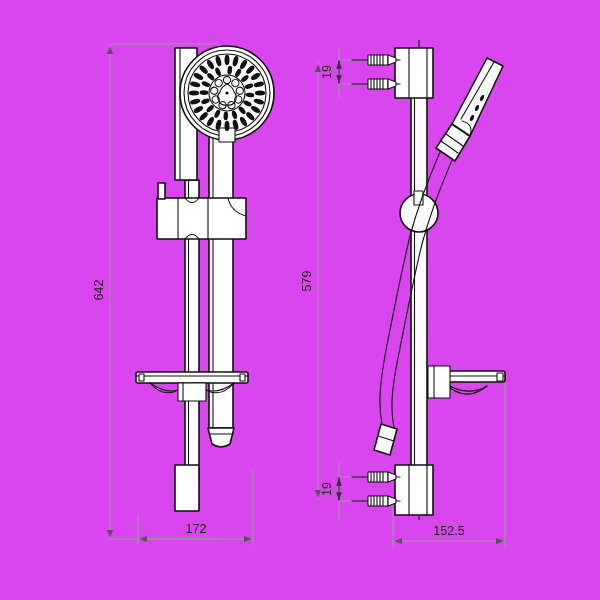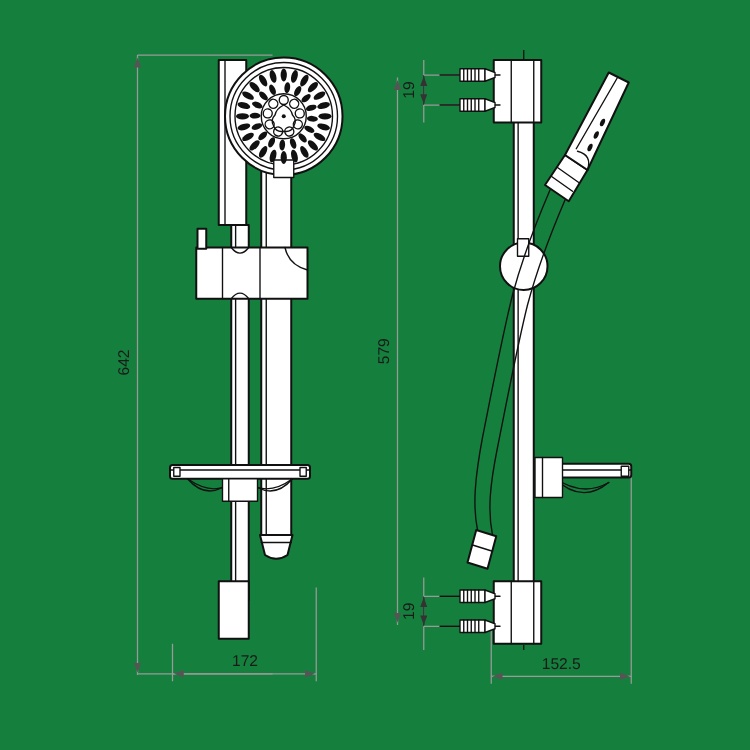--- a/index.html
+++ b/index.html
@@ -1,18 +1,18 @@
 <!DOCTYPE html>
 <html><head>
 <meta charset="utf-8">
 <style>
   html,body{margin:0;padding:0;background:#ffffff;}
   body{width:600px;height:600px;overflow:hidden;
        font-family:"Liberation Sans",sans-serif;}
-  #stage{position:relative;width:600px;height:600px;background:#15803d;}
+  #stage{position:relative;width:600px;height:600px;background:#d946ef;}
   svg#drawing{position:absolute;left:0;top:0;width:600px;height:600px;display:block;}
   .dimtxt{font-family:"Liberation Sans",sans-serif;font-size:12.5px;fill:#1a1a1a;}
   .objthin{fill:none;stroke:#111111;stroke-width:1.1;stroke-linejoin:round;stroke-linecap:round;}
   .objfill{fill:#ffffff;stroke:#111111;stroke-width:1.6;stroke-linejoin:round;}
   .objfillthin{fill:#ffffff;stroke:#111111;stroke-width:1.1;stroke-linejoin:round;}
   .dim{fill:none;stroke:#9a9a9a;stroke-width:1;}
   .dimdark{fill:none;stroke:#333333;stroke-width:1.1;}
   .ctr{fill:none;stroke:#111111;stroke-width:1;stroke-dasharray:9 3 2 3;}
   .nozzle{fill:#111111;stroke:none;}
   .nozzleo{fill:#ffffff;stroke:#111111;stroke-width:1.1;}

